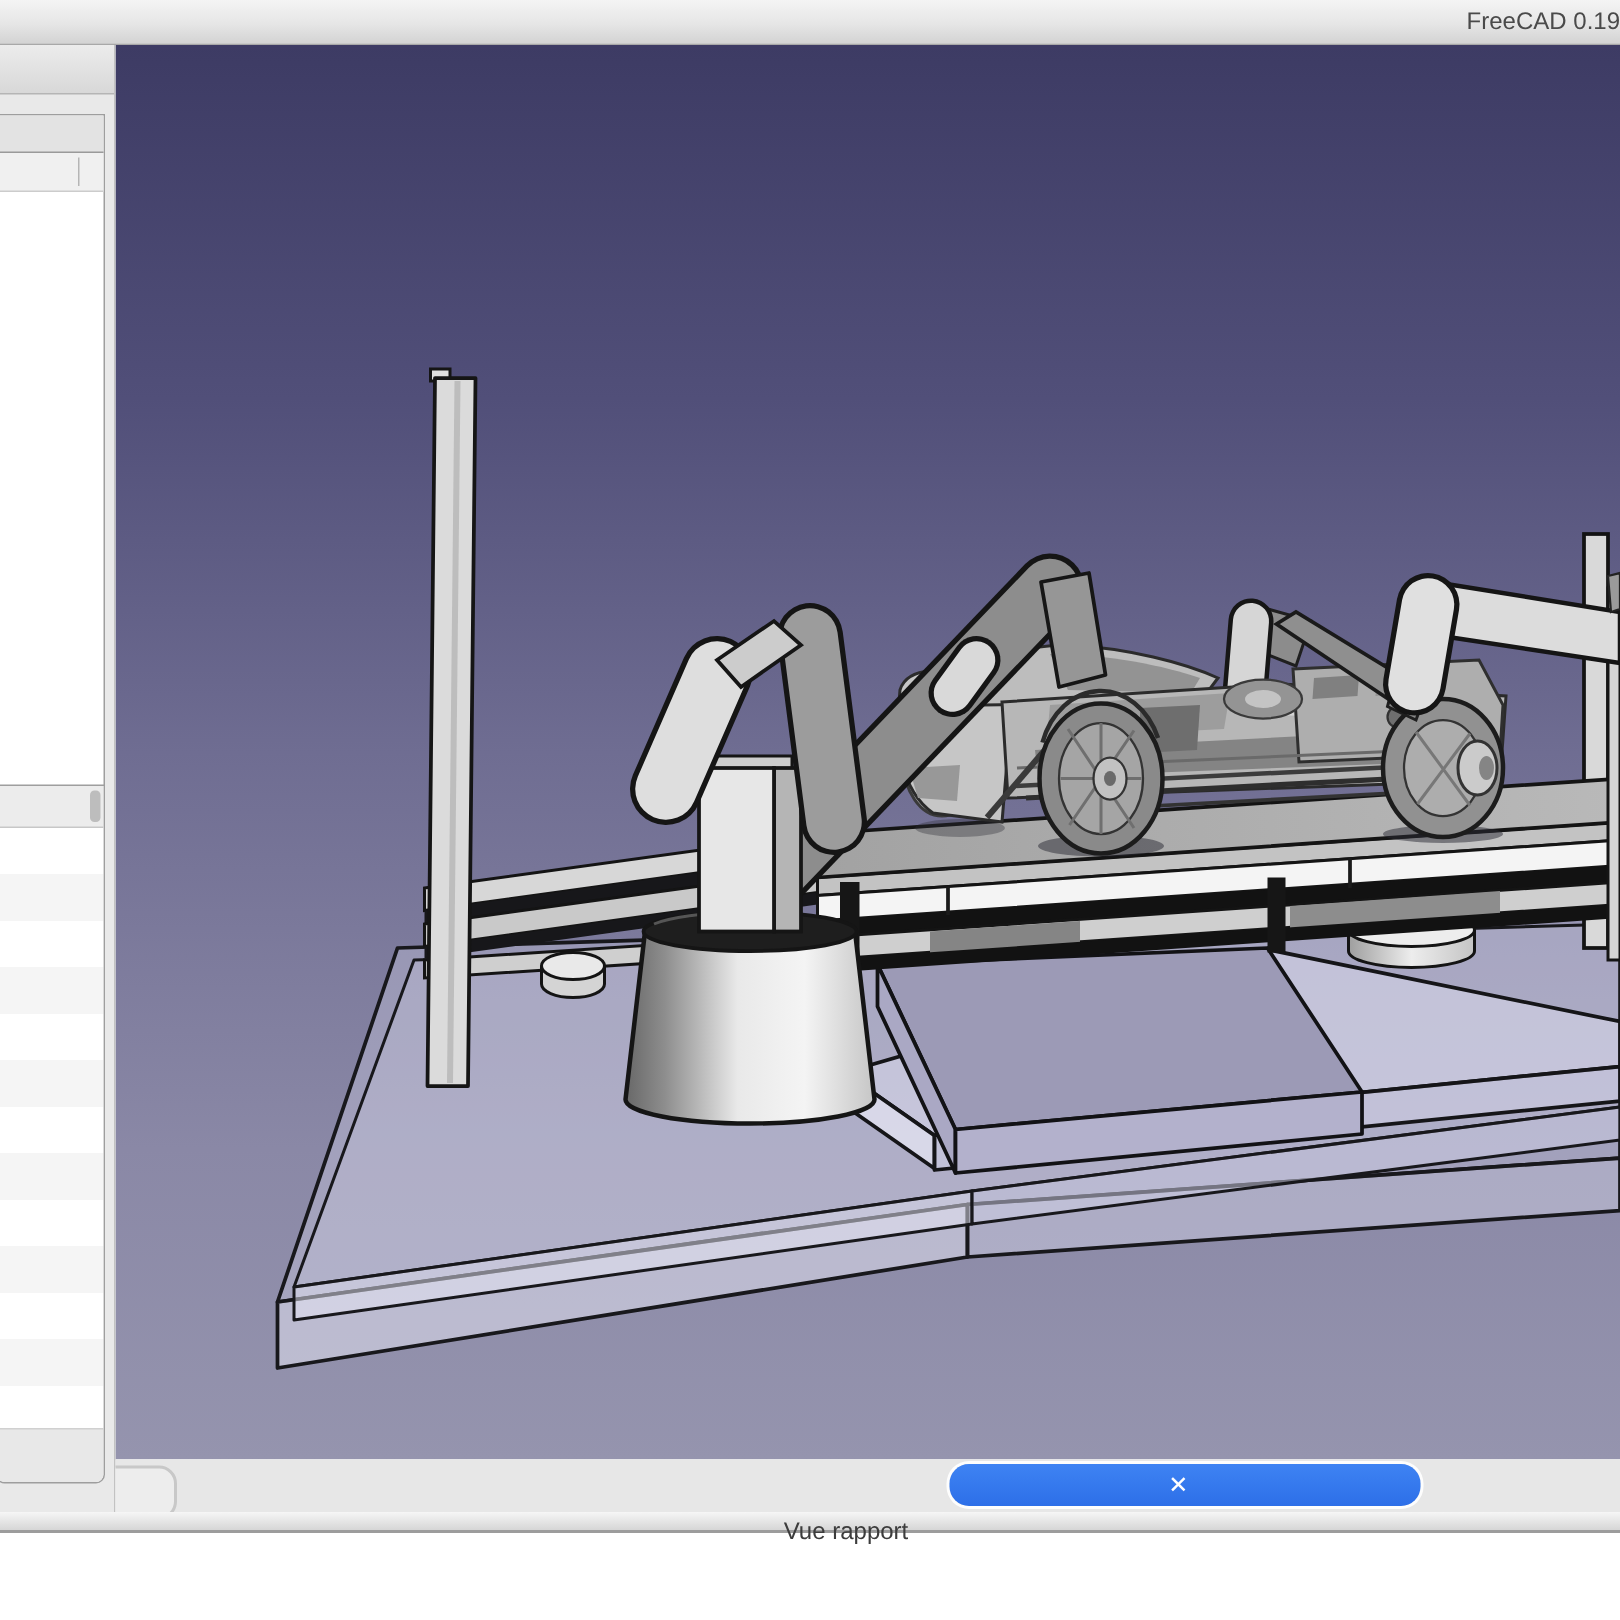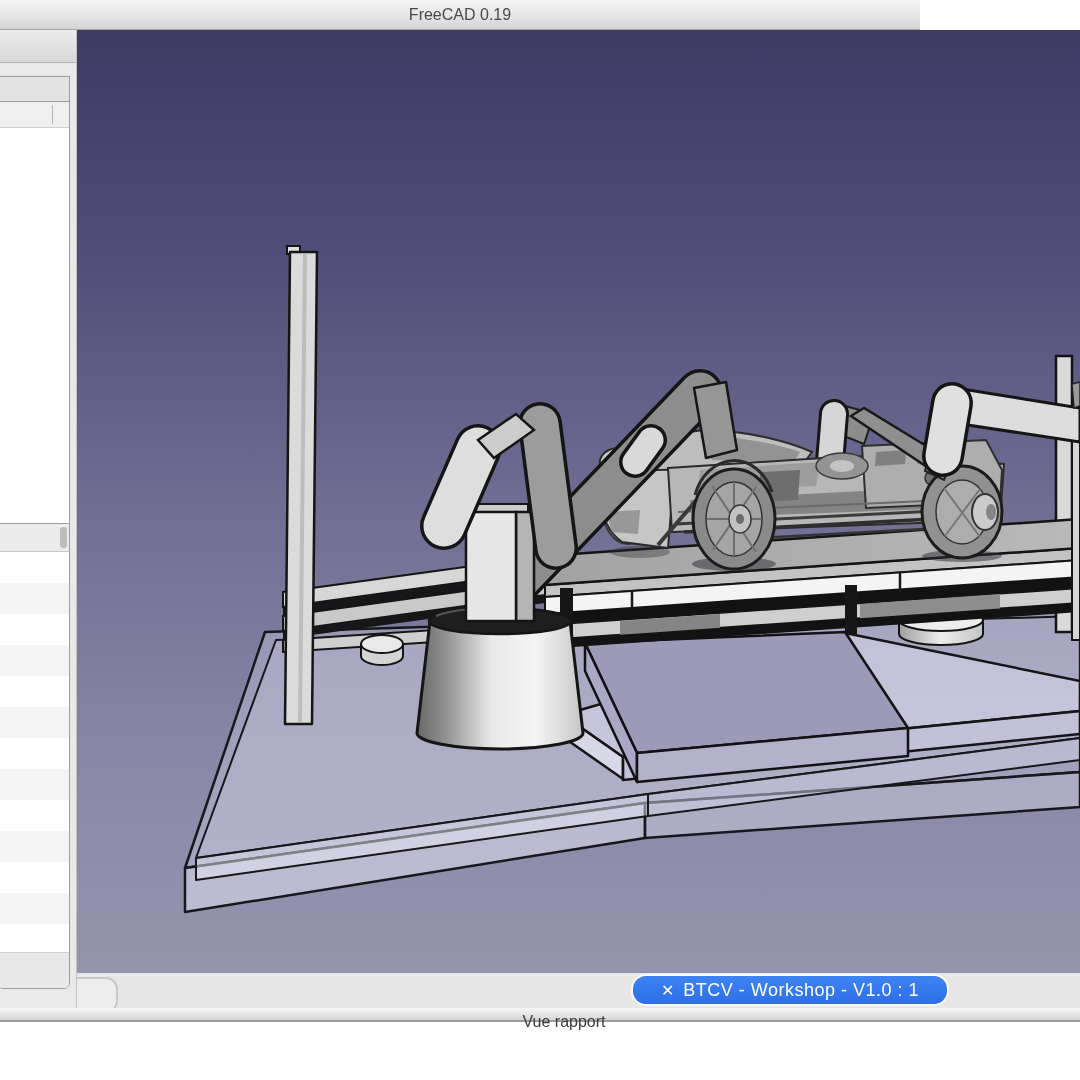--- a/index.html
+++ b/index.html
@@ -1,18 +1,18 @@
 <!DOCTYPE html>
 <html><head>
 <meta charset="utf-8">
 <style>
   html,body{margin:0;padding:0;}
   body{width:1080px;height:1080px;position:relative;font-family:"Liberation Sans",sans-serif;background:#ffffff;overflow:hidden;}
   .abs{position:absolute;}
-  #titlebar{left:0;top:0;width:920px;height:30px;background:linear-gradient(#f4f4f4,#e6e6e6 55%,#d3d3d3);border-bottom:1px solid #a8a8a8;box-sizing:border-box;text-align:center;}
+  #titlebar{left:0;top:0;width:1080px;height:30px;background:linear-gradient(#f4f4f4,#e6e6e6 55%,#d3d3d3);border-bottom:1px solid #a8a8a8;box-sizing:border-box;text-align:right;}
   #titlebar span{line-height:29px;font-size:16px;color:#4a4a4a;}
   #leftcol{left:0;top:30px;width:77px;height:978px;background:#e9e9e9;border-right:1px solid #c2c2c2;box-sizing:border-box;}
   #lefttoolbar{left:0;top:0;width:76px;height:33px;background:linear-gradient(#ececec,#d8d8d8);border-bottom:1px solid #b5b5b5;box-sizing:border-box;}
   #panel1{left:-3px;top:46px;width:73px;height:466px;background:#ffffff;border:1px solid #9e9e9e;box-sizing:border-box;}
   #p1header{left:0;top:0;width:71px;height:25px;background:#e3e3e3;border-bottom:1px solid #9a9a9a;box-sizing:border-box;}
   #p1cols{left:0;top:25px;width:71px;height:26px;background:#f0f0f0;border-bottom:1px solid #cccccc;box-sizing:border-box;}
   #p1cols .divider{position:absolute;left:54px;top:3px;width:1px;height:19px;background:#b5b5b5;}
   #panel2{left:-3px;top:493px;width:73px;height:466px;background:#ffffff;border:1px solid #9e9e9e;border-radius:0 0 6px 6px;box-sizing:border-box;overflow:hidden;}
   #p2header{left:0;top:0;width:71px;height:28px;background:#ececec;border-bottom:1px solid #c7c7c7;box-sizing:border-box;}
   #p2scrollnub{position:absolute;right:2px;top:3px;width:7px;height:21px;background:#bdbdbd;border-radius:3px;}
@@ -234,15 +234,14 @@
     <line x1="635" y1="462" x2="651" y2="440" stroke="#d9d9d9" stroke-width="25" stroke-linecap="round"></line>
   </g>
 </svg>
 </div>
 
 <div class="abs" id="tabstrip">
   <div id="ghosttab"></div>
 </div>
 <div class="abs" id="bluetab">
   <span class="close">✕</span>
-  <span class="label">BTCV - Workshop - V1.0 : 1</span>
 </div>
 <div class="abs" id="statusbar"><span>Vue rapport</span></div>
 
 </body></html>

